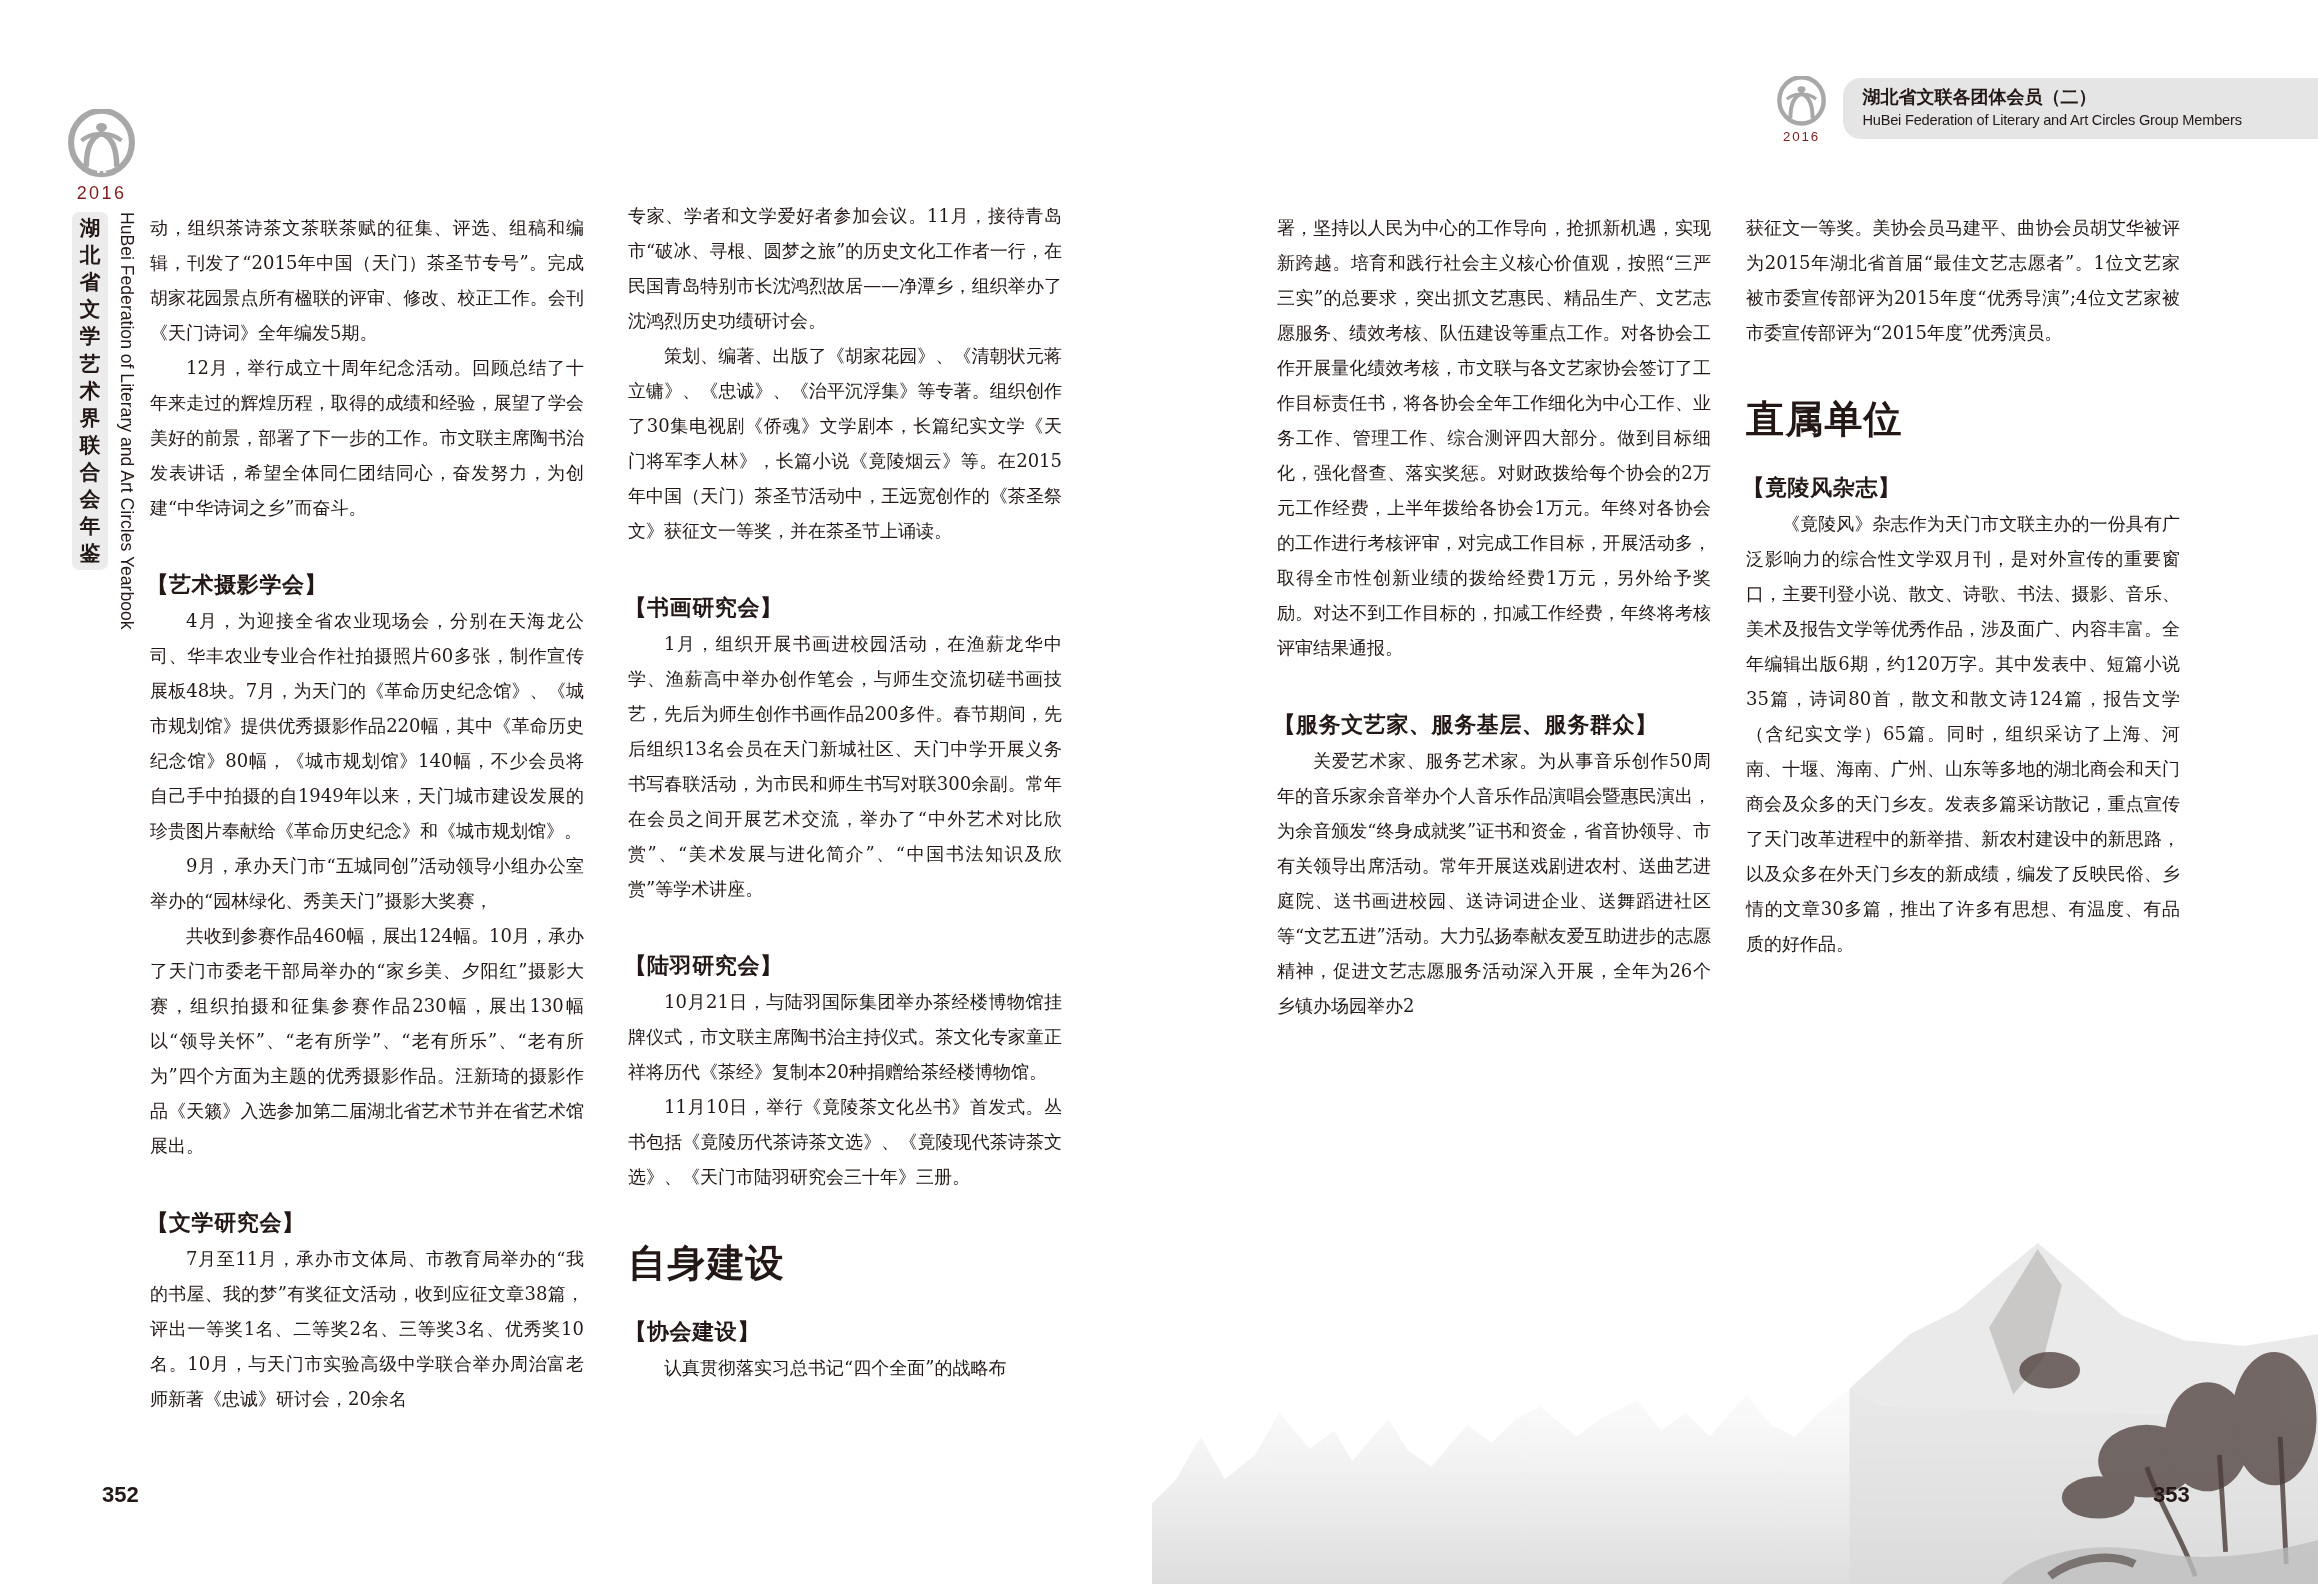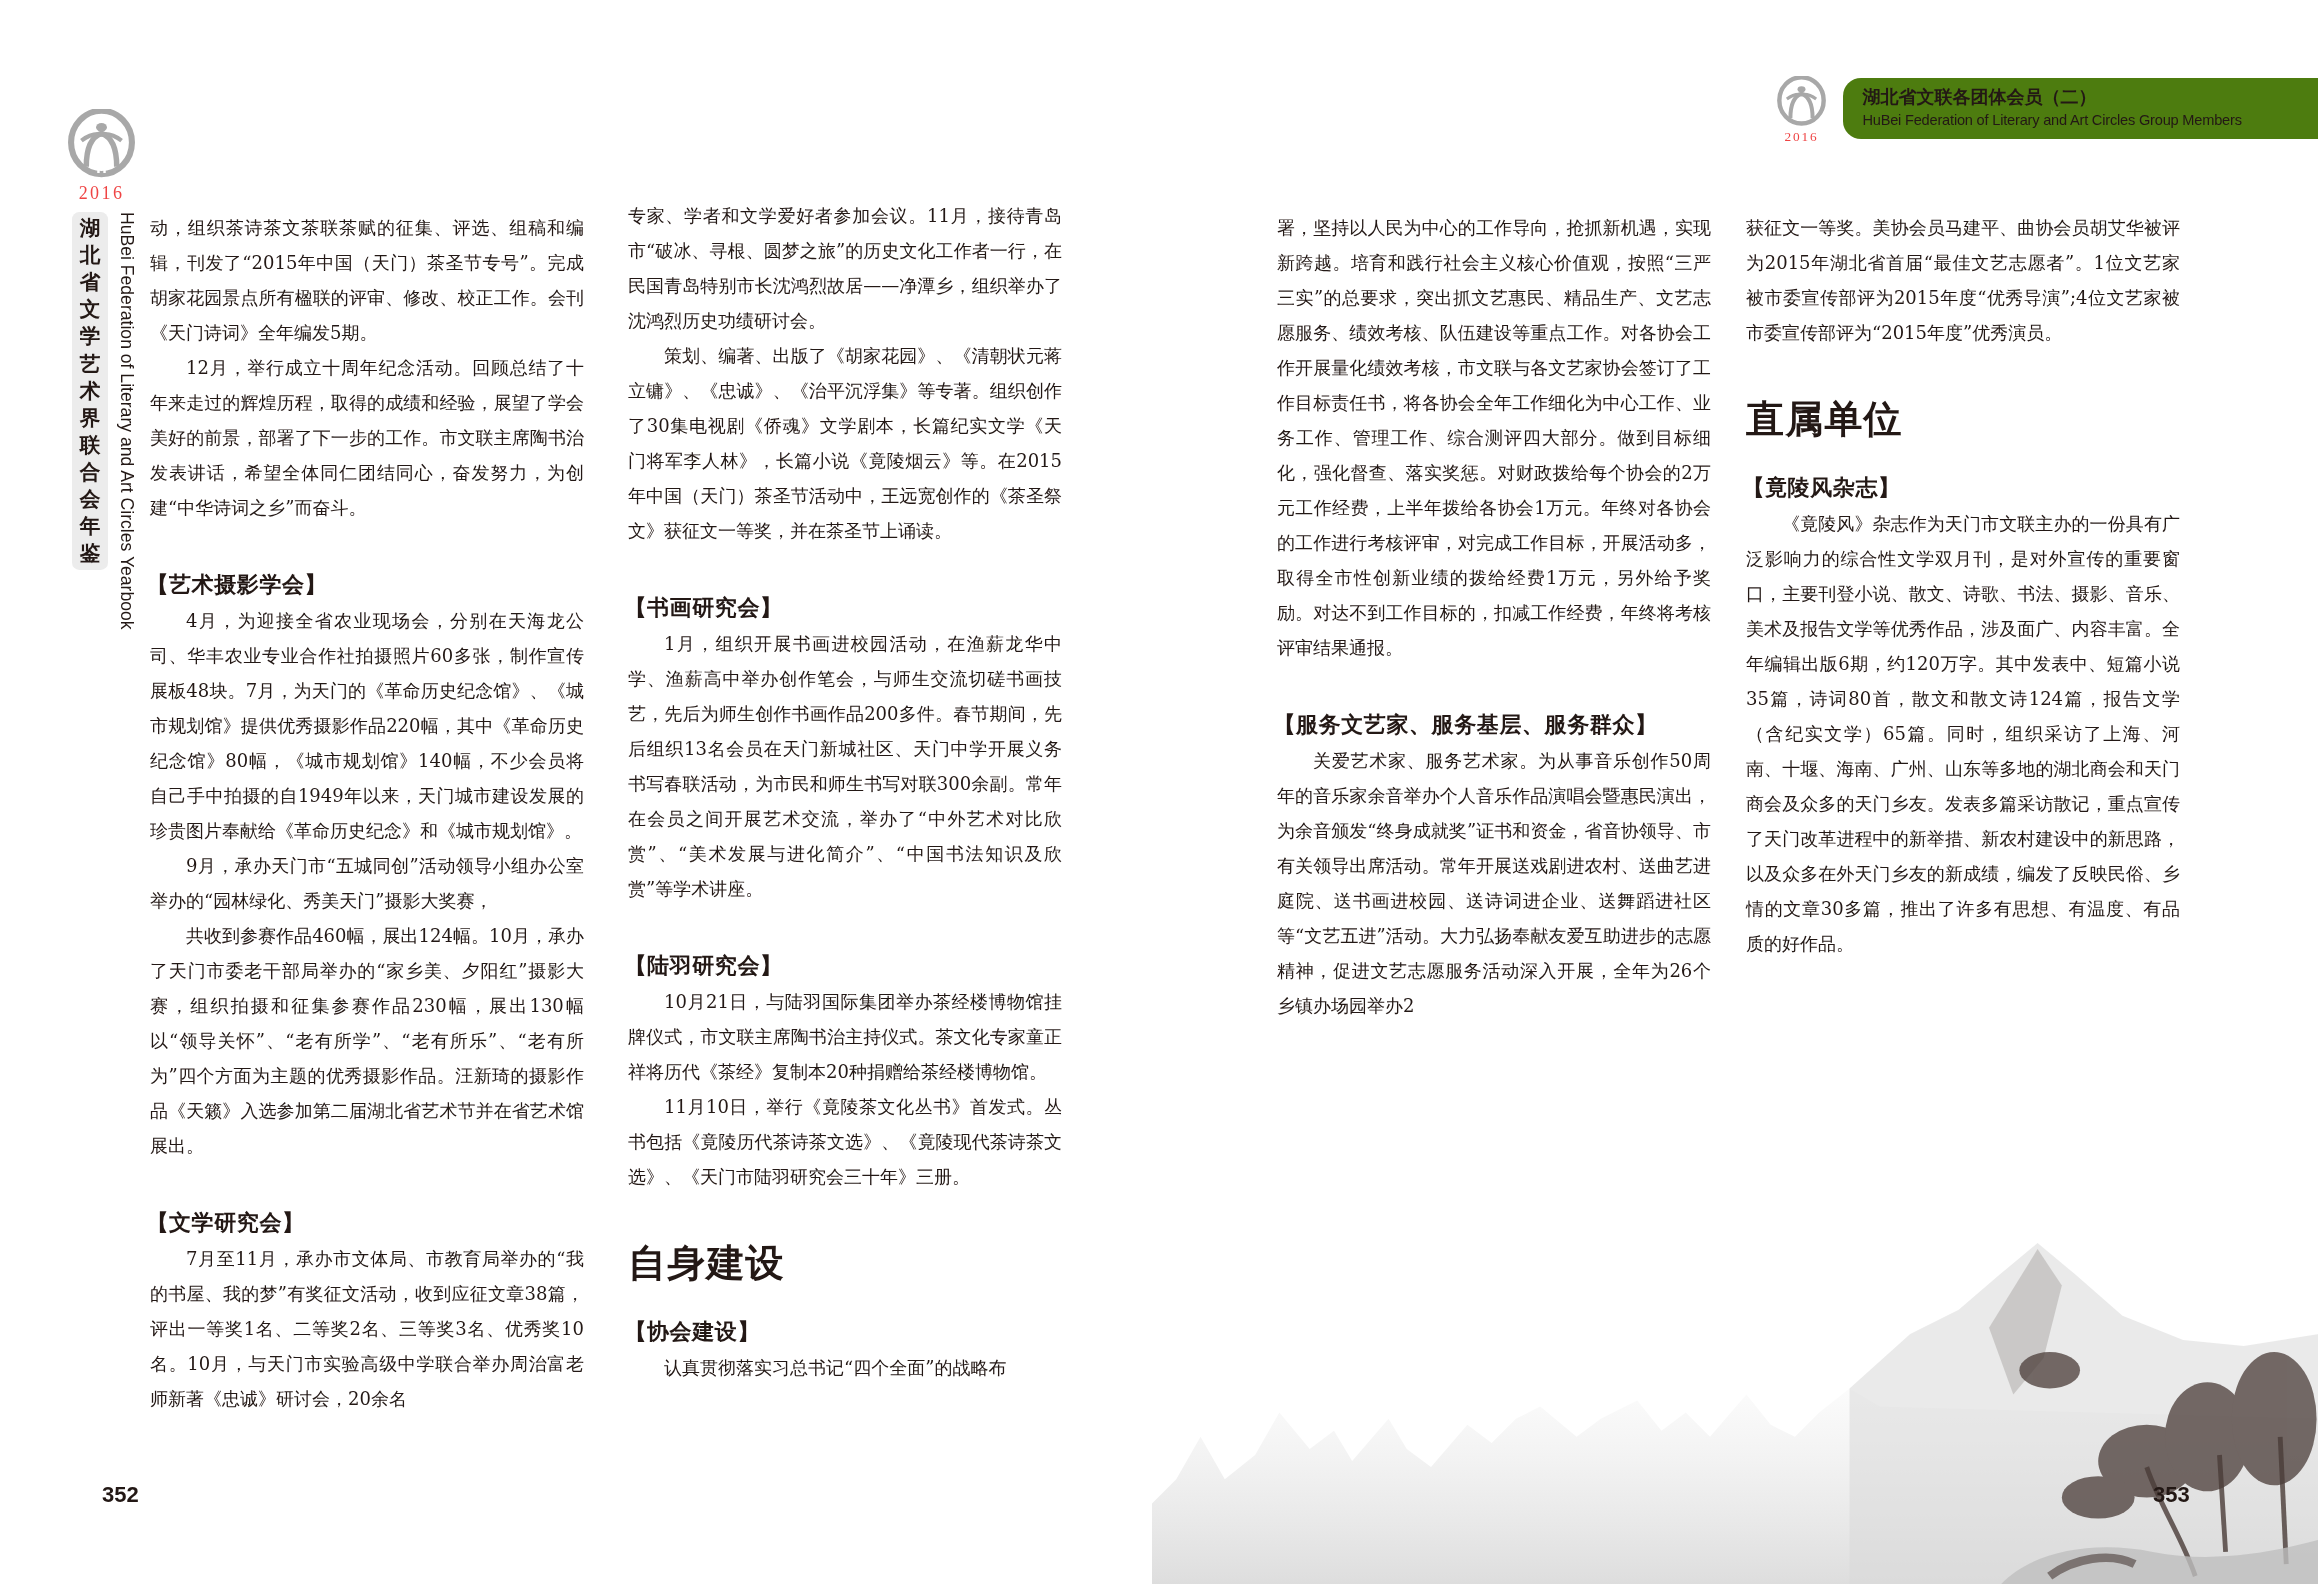--- a/index.html
+++ b/index.html
@@ -7,35 +7,35 @@
          font-family: "DejaVu Serif", "Liberation Serif", serif; color: #231815; }
   .page { position: absolute; top: 0; height: 1584px; }
   .page-left { left: 0; width: 1159px; }
   .page-right { left: 1159px; width: 1159px; }
 
   
   .logo { position: absolute; display: flex; flex-direction: column; align-items: center; }
   .logo-left { left: 68px; top: 109px; width: 67px; }
   .logo-right { left: 1777px; top: 76px; width: 49px; }
   .logo svg { display: block; }
-  .logo-year { font-family: Liberation Serif, serif; font-size: 18px; letter-spacing: 2.4px; color: #ef4444; margin-top: 3.6px; }
+  .logo-year { font-family: Liberation Sans, sans-serif; font-size: 18px; letter-spacing: 2.4px; color: #7f1d1d; margin-top: 3.6px; }
   .logo-right .logo-year { font-size: 13.3px; letter-spacing: 1.8px; margin-top: 2.4px; }
 
   
   .sidebar-zh { position: absolute; left: 72px; top: 212px; width: 36px; height: 358px;
                 background: #ececec; border-radius: 7.3px; display: flex; flex-direction: column;
                 align-items: center; justify-content: space-between; padding: 6px 0; box-sizing: border-box; }
   .sidebar-zh span { font-family: "DejaVu Sans", sans-serif; font-weight: bold; font-size: 20.6px; line-height: 1; }
   .sidebar-en { position: absolute; left: 115px; top: 212px; height: 358px; width: 24px; }
   .sidebar-en span { position: absolute; left: 0; top: 0; transform-origin: left top; transform: translate(22px, 0) rotate(90deg);
                      white-space: nowrap; font-family: "Liberation Sans", sans-serif; font-size: 17.6px; color: #231815; }
 
   
   .header-banner { position: absolute; left: 1843px; top: 78px; width: 475px; height: 61px;
-                   background: #4d7c0f; border-radius: 18px 0 0 18px; }
+                   background: #e5e5e5; border-radius: 18px 0 0 18px; }
   .header-zh { position: absolute; left: 19.4px; top: 7.3px; font-family: "DejaVu Sans", sans-serif; font-weight: bold; font-size: 18px; }
   .header-en { position: absolute; left: 19.4px; top: 34px; font-family: "Liberation Sans", sans-serif; font-size: 14.6px; letter-spacing: -0.2px; }
 
   
   .col { position: absolute; font-size: 18px; line-height: 35px; text-align: justify; }
   .col p { margin: 0; text-indent: 2em; }
   .col p.noindent { text-indent: 0; }
   .col .gap { height: 23px; }
   .col .gap-lg { height: 42px; }
   .section-head { font-family: "DejaVu Sans", sans-serif; font-size: 22px; font-weight: bold; line-height: 36px; margin: 0 0 0 -3.6px; letter-spacing: 0.6px; }

